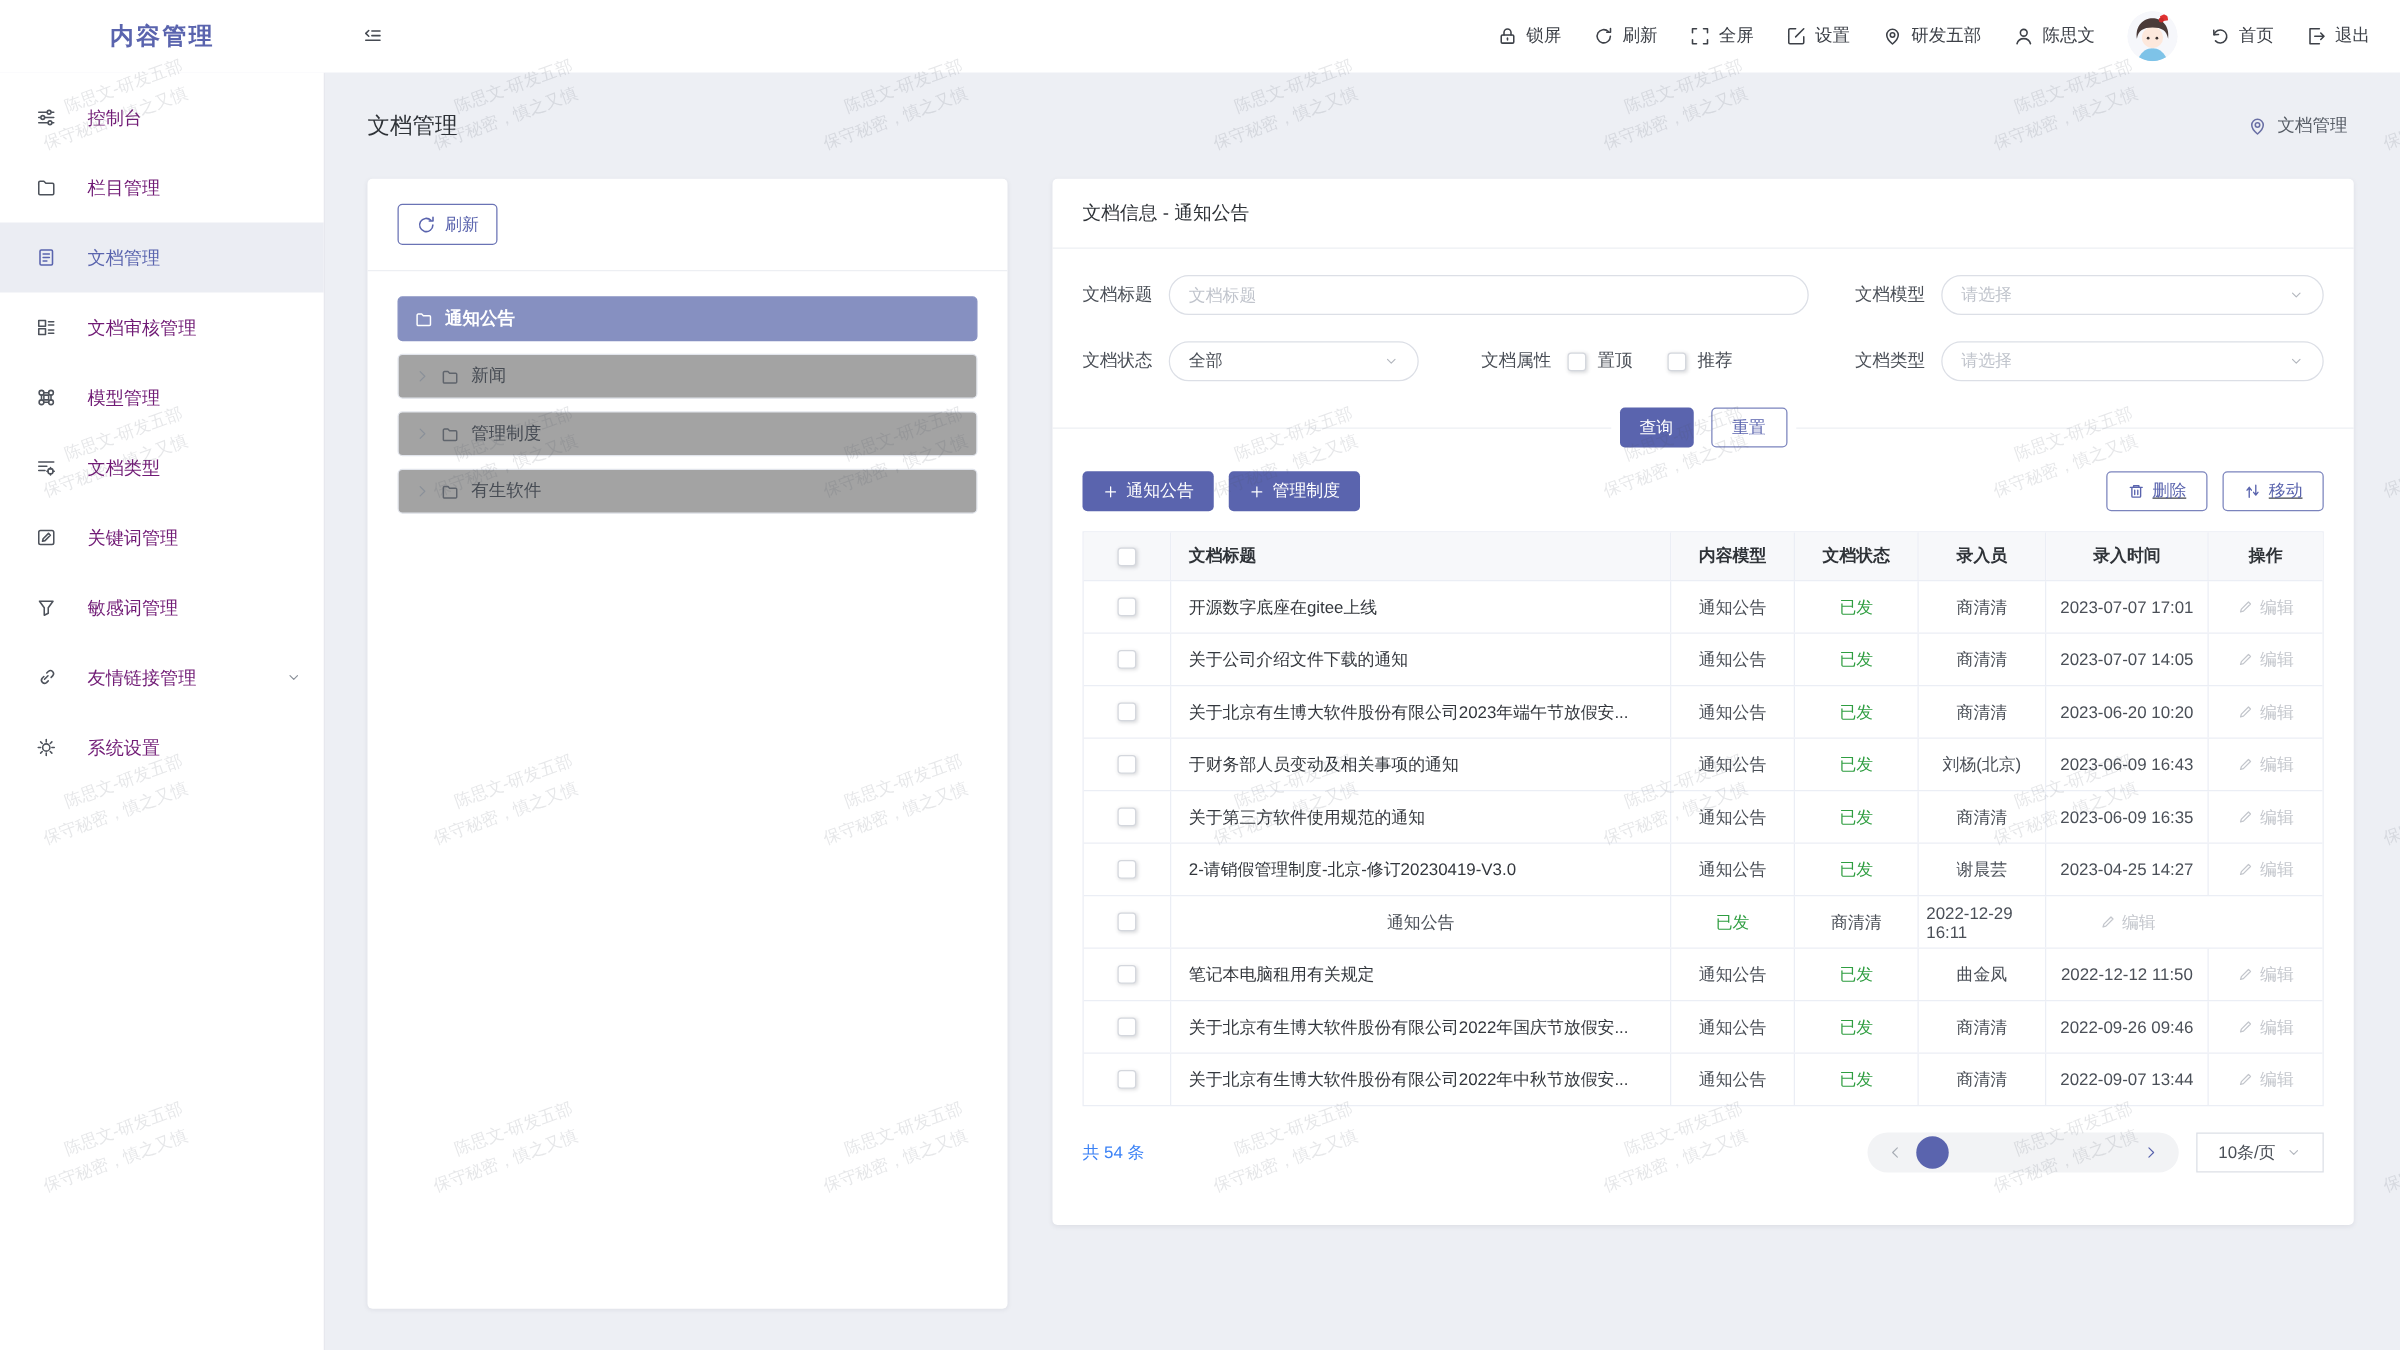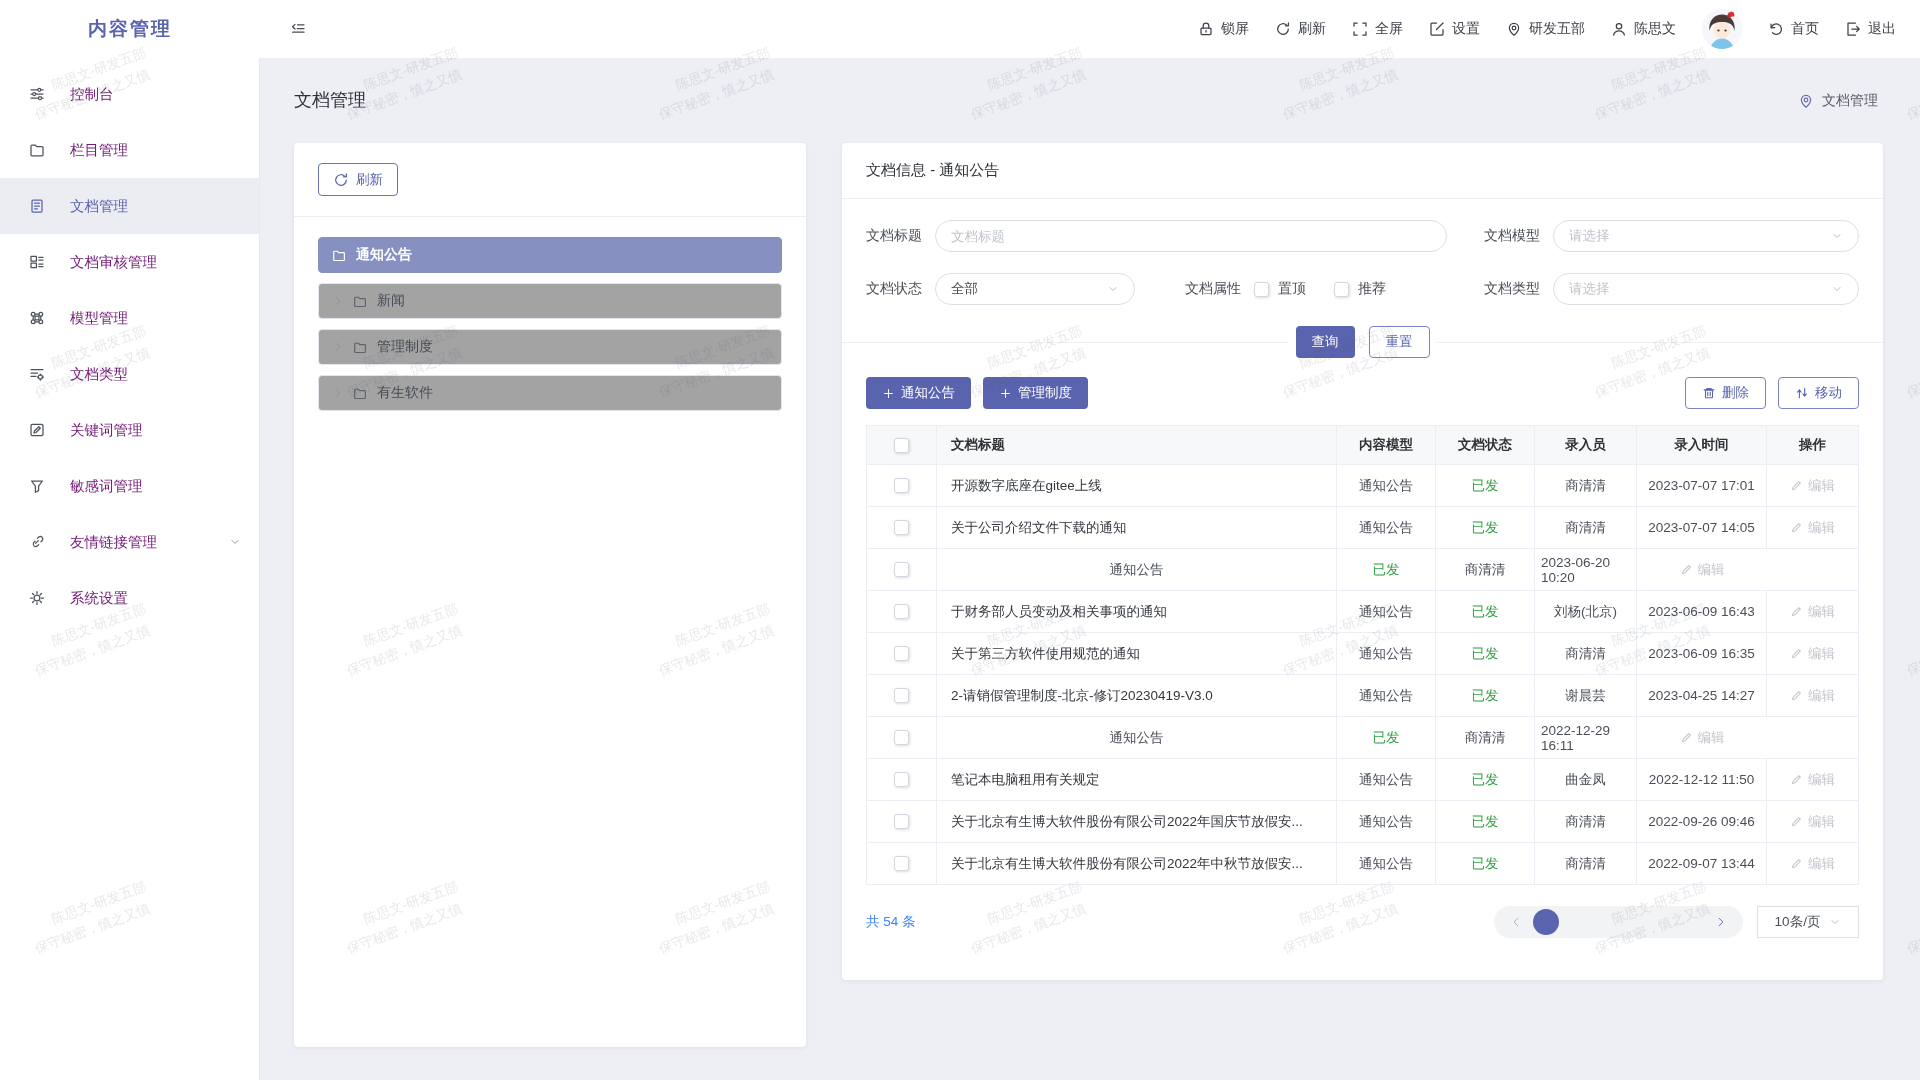--- a/index.html
+++ b/index.html
@@ -74,21 +74,21 @@
   .cbx .box { width: 15px; height: 15px; border: 1px solid #d4d7dd; border-radius: 3px; background: #fff; box-shadow: 1px 1px 3px rgba(60,64,80,.18); }
   .divider-row { display: flex; align-items: center; margin-top: 2px; }
   .divider-row .line { flex: 1; border-top: 1px solid #edeff3; }
   .btn { height: 32px; padding: 0 16px; border-radius: 4px; font-size: 13.5px; display: inline-flex; align-items: center; gap: 6px; cursor: pointer; border: none; font-family: inherit; }
   .btn-primary { background: #5a64ae; color: #fff; }
   .btn-outline { background: #fff; border: 1px solid #7b84bd; color: #5a64ae; }
   .divider-row .btn { margin: 0 7px; }
 
   .action-row { display: flex; align-items: center; padding: 19px 24px 0; }
   .action-row .left-btns, .action-row .right-btns { display: flex; gap: 12px; }
-  .action-row .right-btns { margin-left: auto; }
+  .action-row .right-btns { margin-left: auto; text-decoration: underline; }
 
   
   .tbl { margin: 16px 24px 0; border: 1px solid #ebeef5; }
   .trow { display: grid; grid-template-columns: 70px 400px 99px 99px 102px 130px 91px; border-bottom: 1px solid #ebeef5; }
   .trow:last-child { border-bottom: none; }
   .tcell { min-height: 41px; display: flex; align-items: center; justify-content: center; border-right: 1px solid #ebeef5; font-size: 13.5px; color: #4a4f57; padding: 0 6px; overflow: hidden; }
   .tcell:last-child { border-right: none; }
   .tcell.title { justify-content: flex-start; padding-left: 14px; color: #33373d; white-space: nowrap; text-overflow: ellipsis; }
   .thead .tcell { min-height: 38px; background: #f7f8fa; font-weight: bold; color: #2f3338; }
   .thead .tcell.title { background: #f7f8fa; }
@@ -558,20 +558,21 @@
                 </svg>
               </span>
         <span>编辑</span>
       </span>
     </div>
   </div>
         <div class="trow">
     <div class="tcell">
             <span class="tbl-cbx"></span>
           </div>
+    <div class="tcell title">关于北京有生博大软件股份有限公司2023年端午节放假安...</div>
     <div class="tcell">通知公告</div>
     <div class="tcell status-pub">已发</div>
     <div class="tcell">商清清</div>
     <div class="tcell">2023-06-20 10:20</div>
     <div class="tcell">
       <span class="edit-link">
         <span class="icon">
                 <svg viewBox="0 0 16 16" width="13" height="13" fill="none" stroke="currentColor" stroke-width="1.25" stroke-linecap="round" stroke-linejoin="round">
                   <path d="M3 13l.8-2.8 7-7 2 2-7 7L3 13z"></path>
                 </svg>

